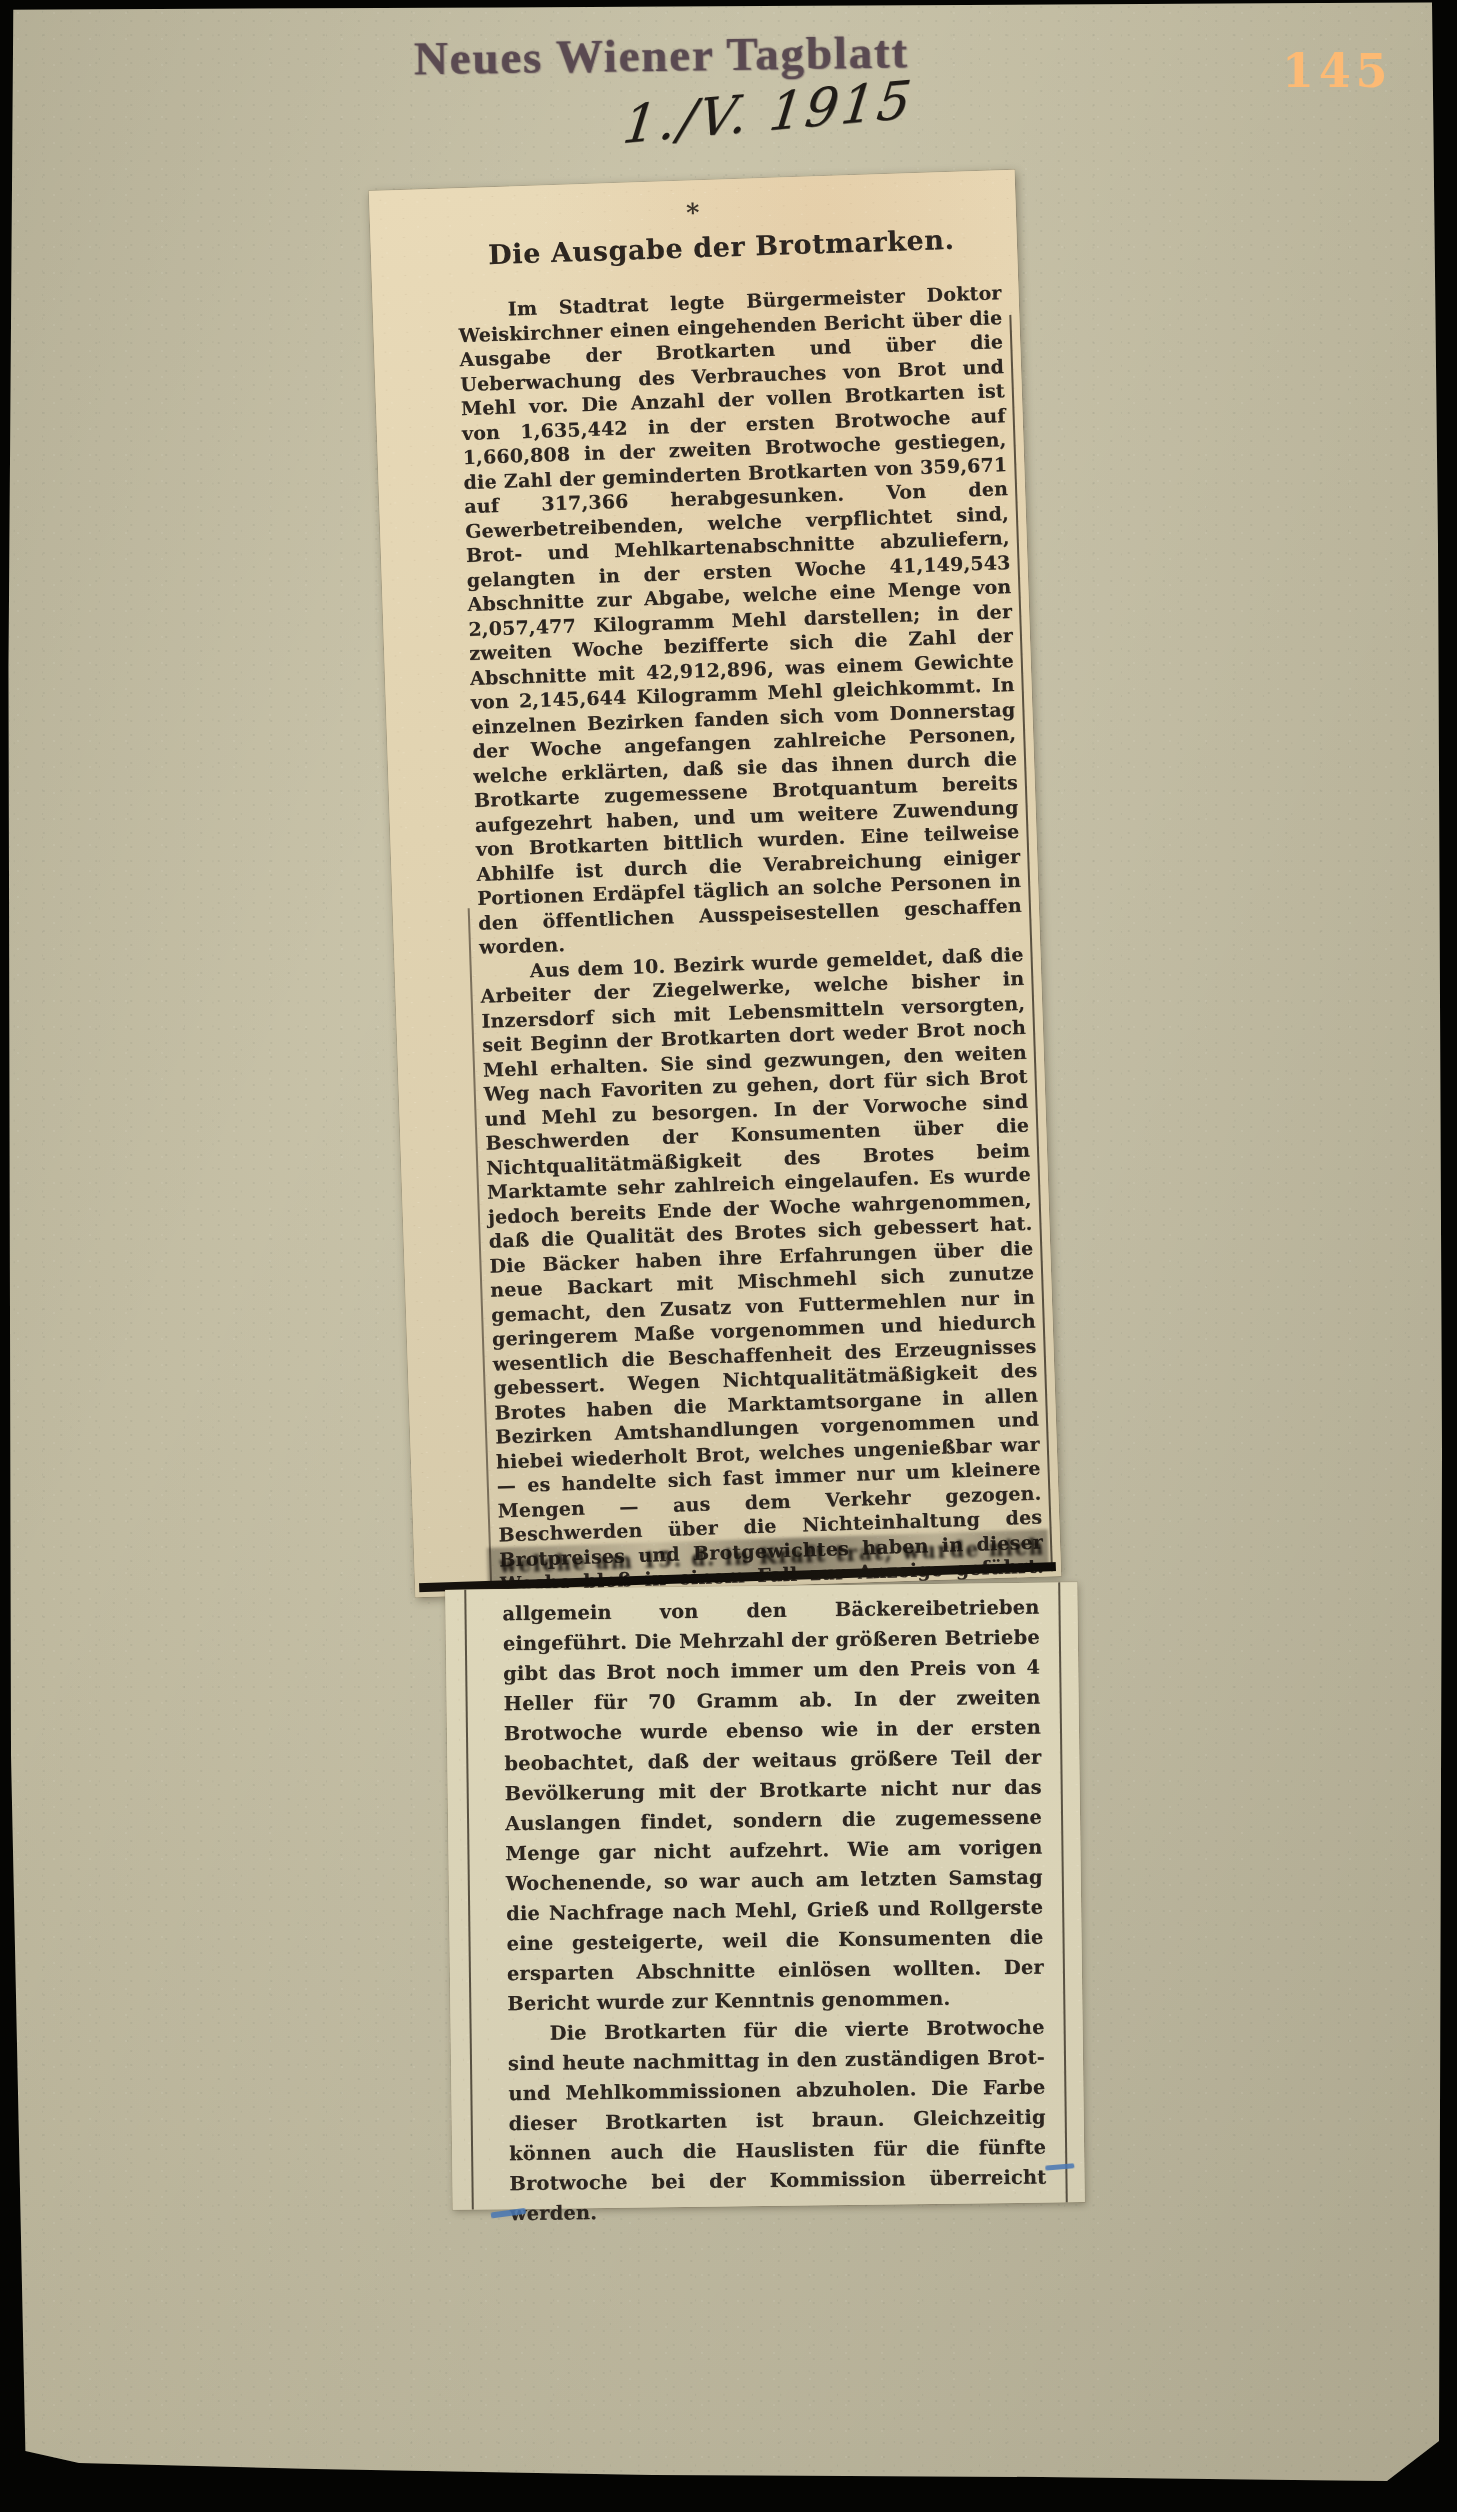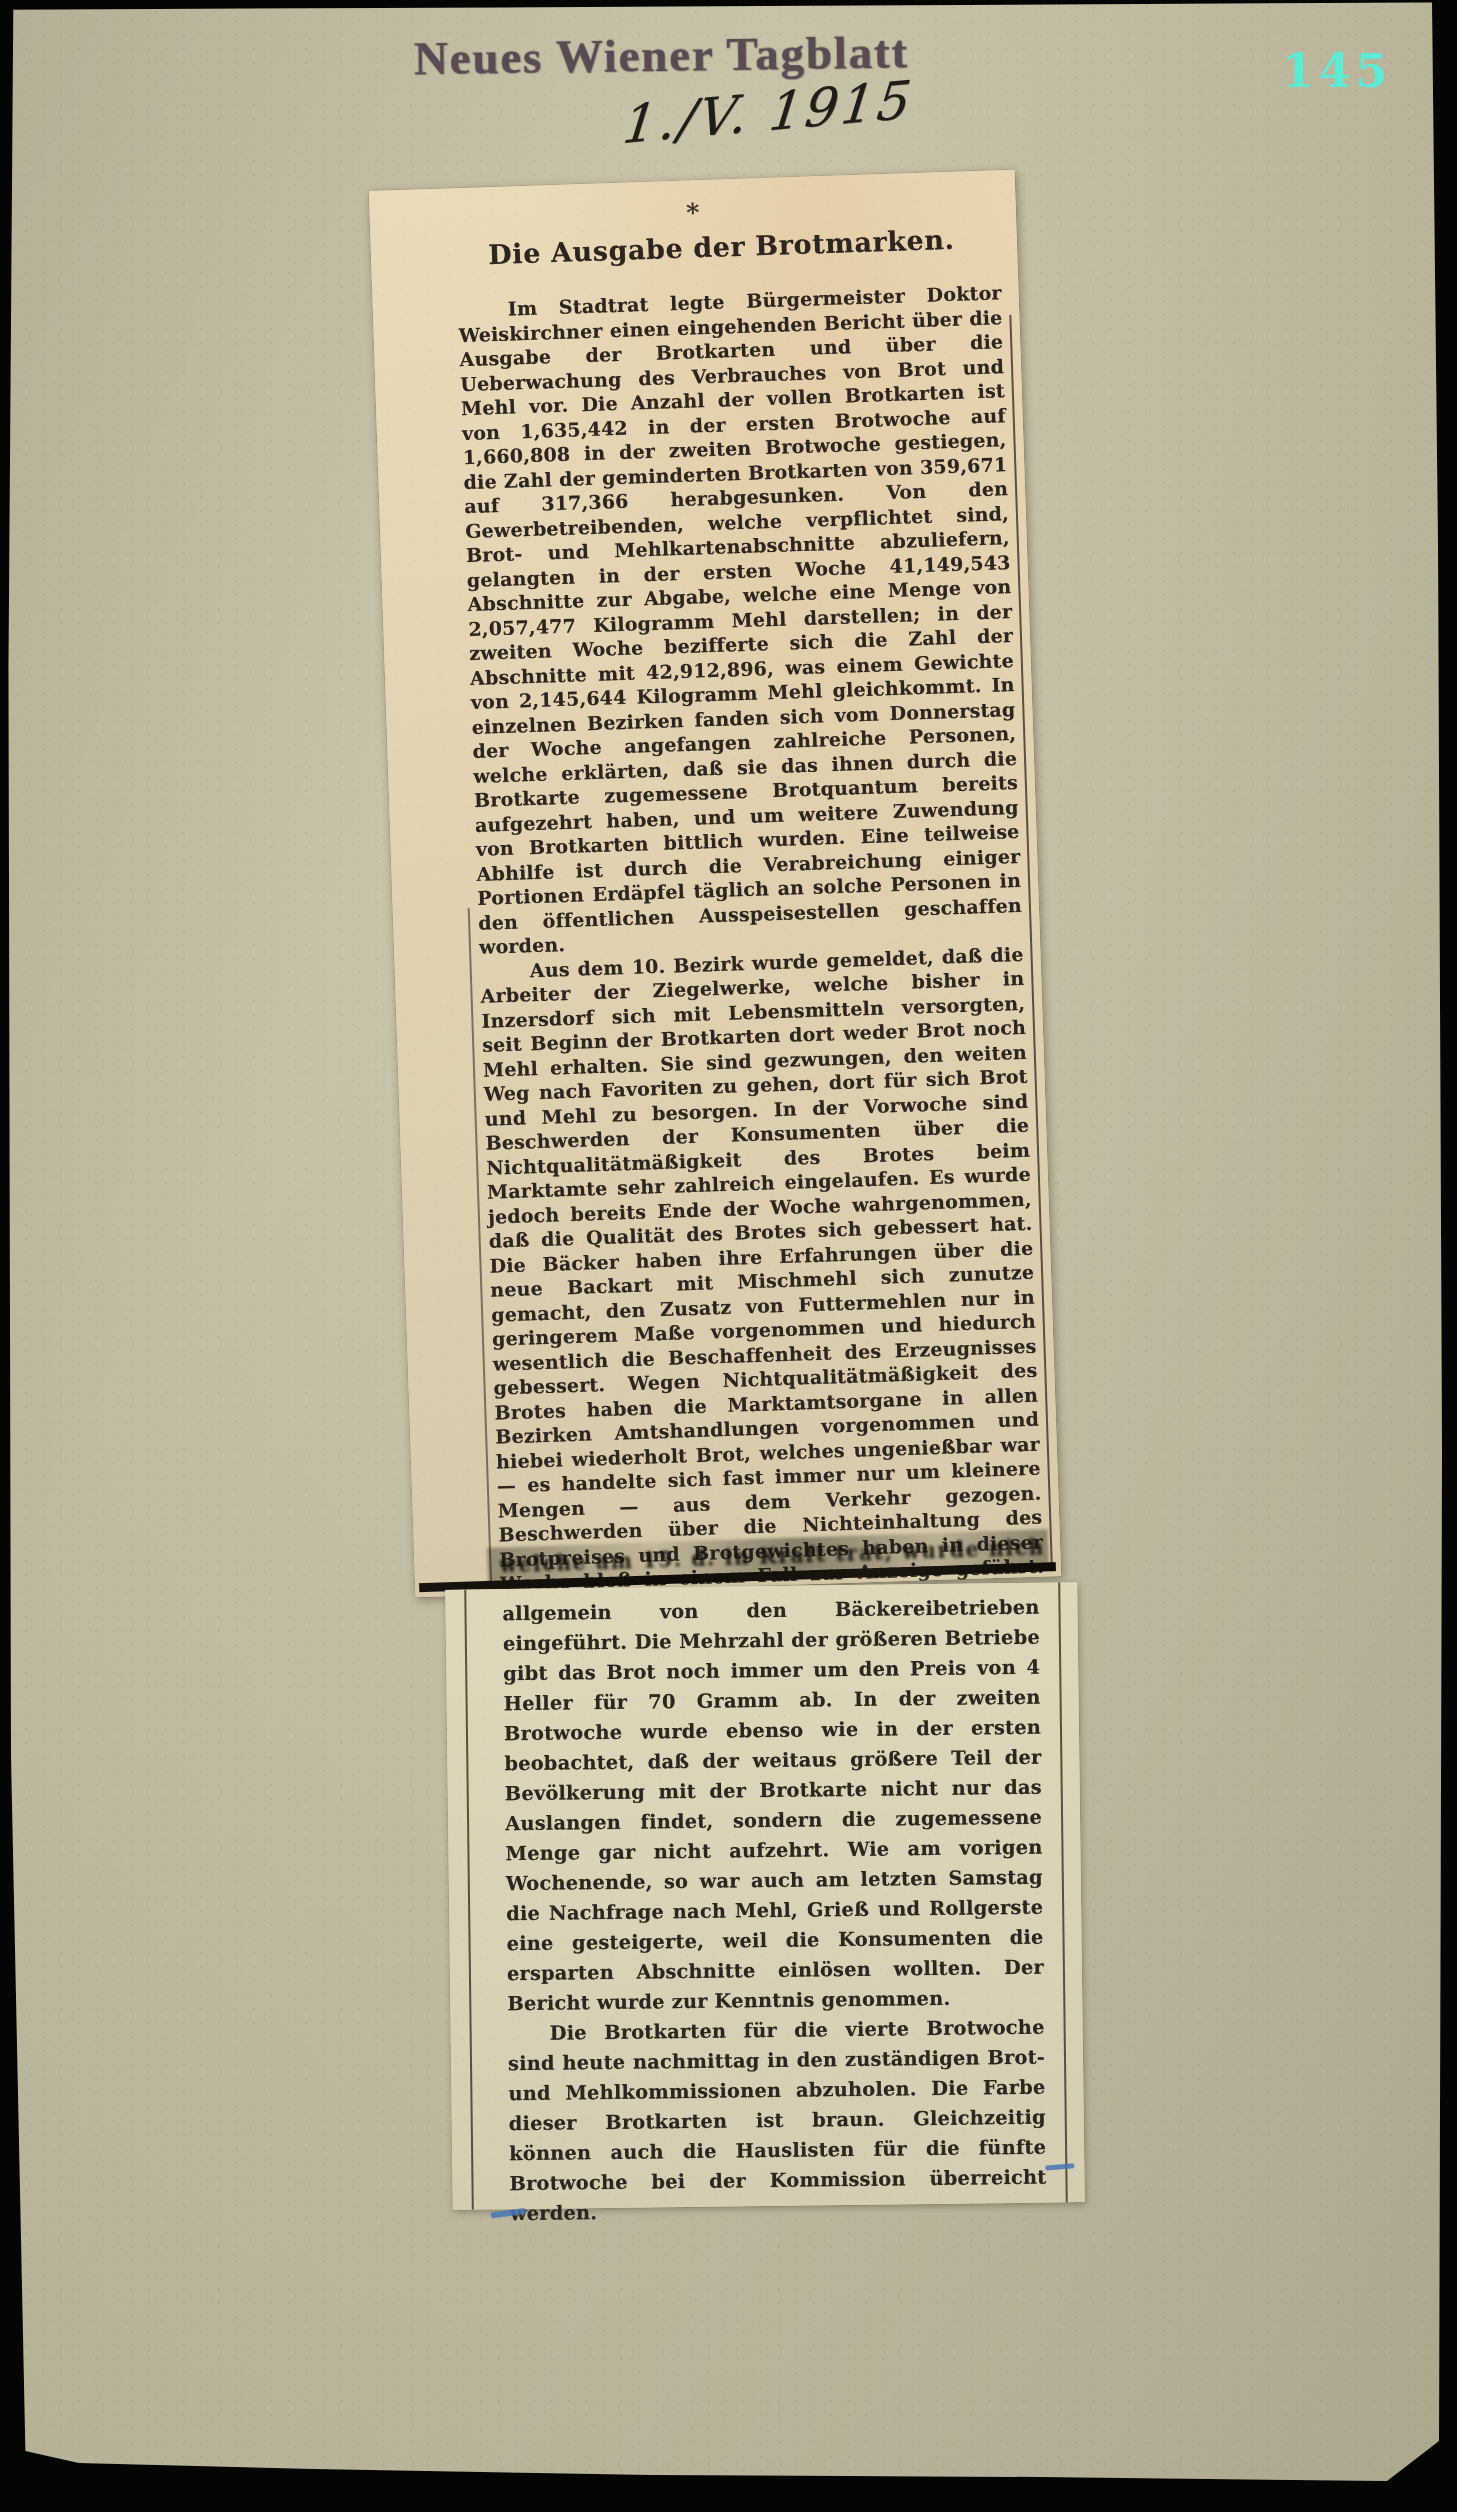--- a/index.html
+++ b/index.html
@@ -44,21 +44,21 @@
     position:absolute;left:623px;top:82px;
     font-family:"DejaVu Serif", serif;font-style:italic;
     font-size:52px;letter-spacing:3px;color:#201c17;
     transform:rotate(-5deg) skewX(-12deg);
     text-shadow:0.6px 0.6px 0 rgba(32,28,23,.5);
   }
   
   .pagenum{
     position:absolute;left:1282px;top:44px;
     font-family:"DejaVu Serif", serif;font-weight:bold;
-    font-size:46px;letter-spacing:4.8px;color:#5eead4;
+    font-size:46px;letter-spacing:4.8px;color:#fdba74;
   }
   
   .clip{position:absolute;box-sizing:border-box;}
   .clip .rule{position:absolute;width:1.8px;background:rgba(38,30,21,.72);}
   .clip-text{
     color:#2d2620;
     font-family:"DejaVu Serif", serif;font-weight:bold;
     text-align:justify;
     text-shadow:0.2px 0.2px 0 rgba(45,38,32,.45);
   }

